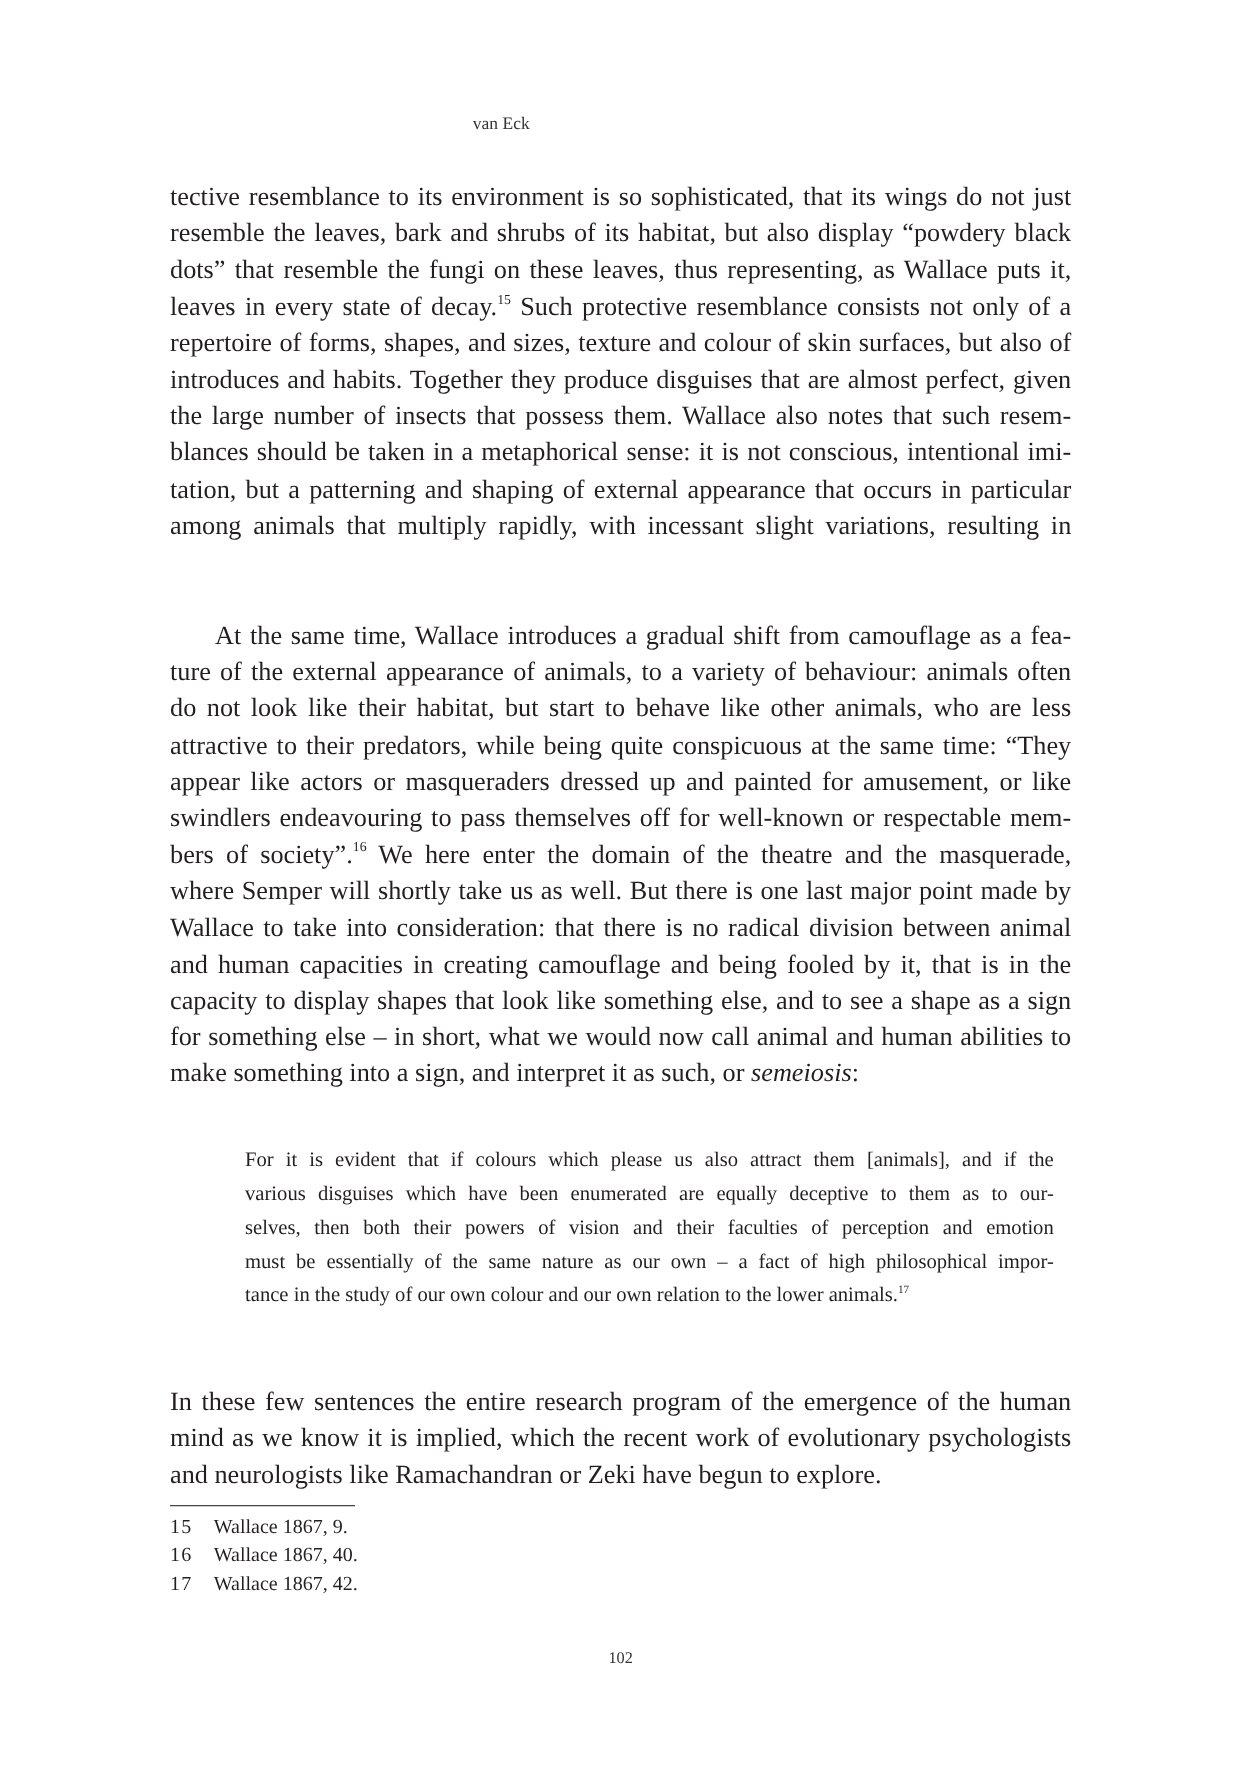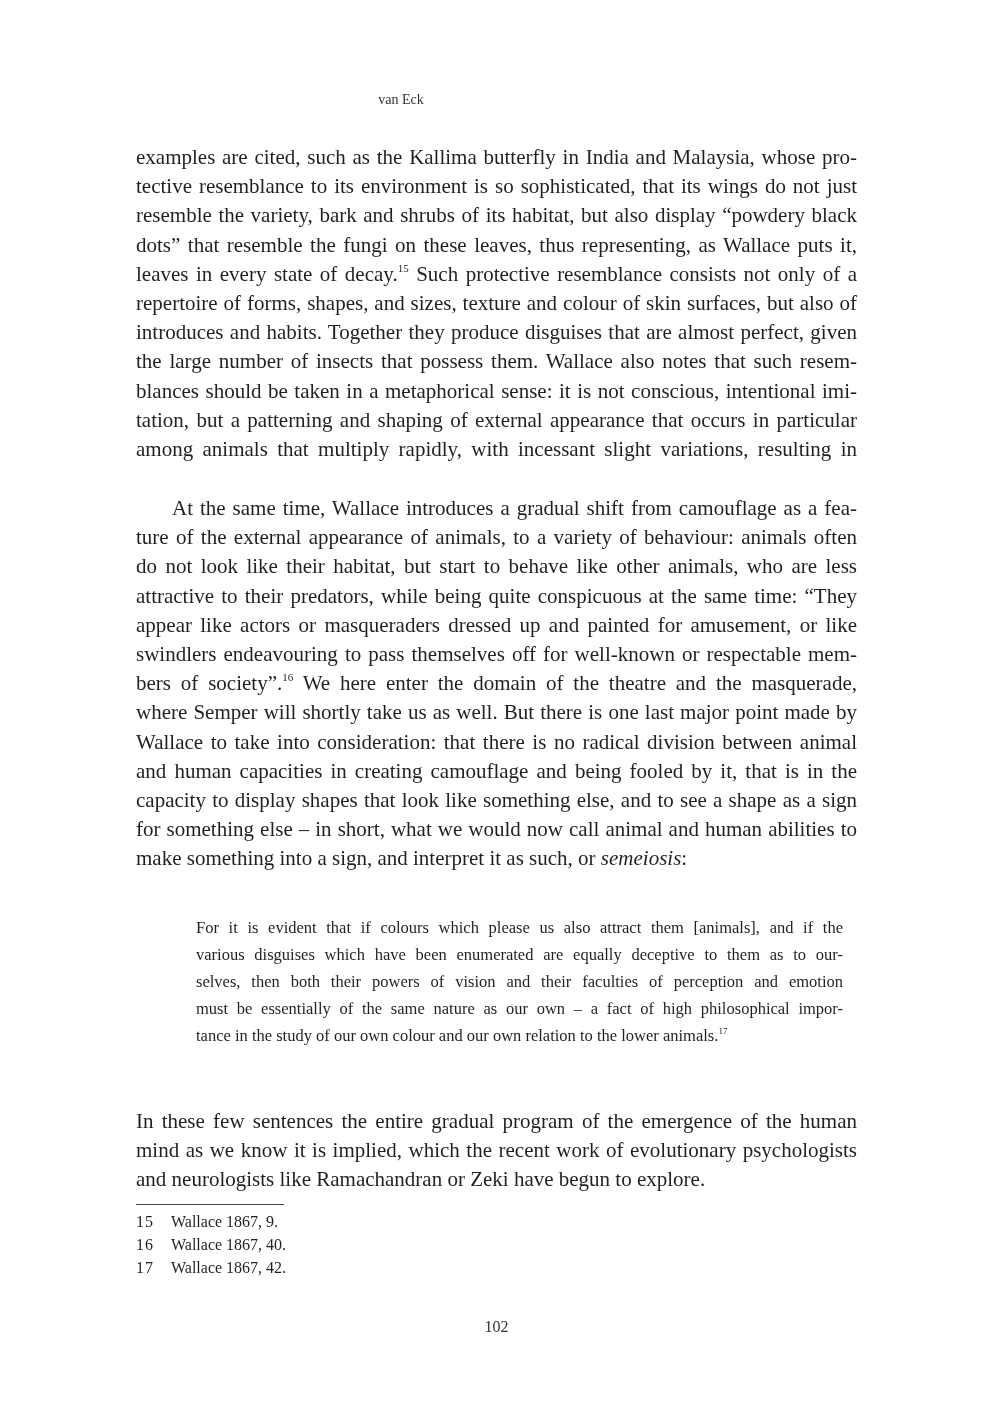--- a/index.html
+++ b/index.html
@@ -15,32 +15,31 @@
     .block1 { top: 143px; }
     .block2 { top: 494px; }
     .quote { position: absolute; left: 166px; width: 647px; top: 914px; font-size: 16.5px; line-height: 27px; margin-left: 30px; }
     .quote .line { height: 27px; }
     .quote sup { font-size: 9px; vertical-align: 7px; }
     .block3 { top: 1107px; }
     .fn-rule { position: absolute; left: 136px; top: 1204px; width: 148px; height: 0; border-top: 1.2px solid #444; }
     .footnotes { position: absolute; left: 136px; top: 1210px; font-size: 16px; line-height: 23px; }
     .fn { display: flex; }
     .fn-num { width: 35px; letter-spacing: 1px; }
-    .page-num { position: absolute; top: 1318px; left: 0; width: 993px; text-align: center; font-size: 16px; color: #333; }
+    .page-num { position: absolute; top: 1318px; left: 0; width: 993px; text-align: center; font-size: 13px; color: #333; }
     em { }
   </style>
 </head>
 <body>
 
 <div class="running-head">van Eck</div>
 
 <div class="body-text block1">
-  <span class="line">examples are cited, such as the Kallima butterfly in India and Malaysia, whose pro-</span>
   <span class="line">tective resemblance to its environment is so sophisticated, that its wings do not just</span>
-  <span class="line">resemble the variety, bark and shrubs of its habitat, but also display “powdery black</span>
+  <span class="line">resemble the leaves, bark and shrubs of its habitat, but also display “powdery black</span>
   <span class="line">dots” that resemble the fungi on these leaves, thus representing, as Wallace puts it,</span>
   <span class="line"><span>leaves in every state of decay.</span><sup>15</sup><span> Such protective resemblance consists not only of a</span></span>
   <span class="line">repertoire of forms, shapes, and sizes, texture and colour of skin surfaces, but also of</span>
   <span class="line">introduces and habits. Together they produce disguises that are almost perfect, given</span>
   <span class="line">the large number of insects that possess them. Wallace also notes that such resem-</span>
   <span class="line">blances should be taken in a metaphorical sense: it is not conscious, intentional imi-</span>
   <span class="line">tation, but a patterning and shaping of external appearance that occurs in particular</span>
   <span class="line">among animals that multiply rapidly, with incessant slight variations, resulting in</span>
 </div>
 
@@ -62,21 +61,21 @@
 
 <div class="quote">
   <span class="line">For it is evident that if colours which please us also attract them [animals], and if the</span>
   <span class="line">various disguises which have been enumerated are equally deceptive to them as to our-</span>
   <span class="line">selves, then both their powers of vision and their faculties of perception and emotion</span>
   <span class="line">must be essentially of the same nature as our own – a fact of high philosophical impor-</span>
   <span class="line last"><span>tance in the study of our own colour and our own relation to the lower animals.</span><sup>17</sup></span>
 </div>
 
 <div class="body-text block3">
-  <span class="line">In these few sentences the entire gradual program of the emergence of the human</span>
+  <span class="line">In these few sentences the entire research program of the emergence of the human</span>
   <span class="line">mind as we know it is implied, which the recent work of evolutionary psychologists</span>
   <span class="line last">and neurologists like Ramachandran or Zeki have begun to explore.</span>
 </div>
 
 <div class="fn-rule"></div>
 
 <div class="footnotes">
   <div class="fn">
     <span class="fn-num">15</span>
     <span>Wallace 1867, 9.</span>

